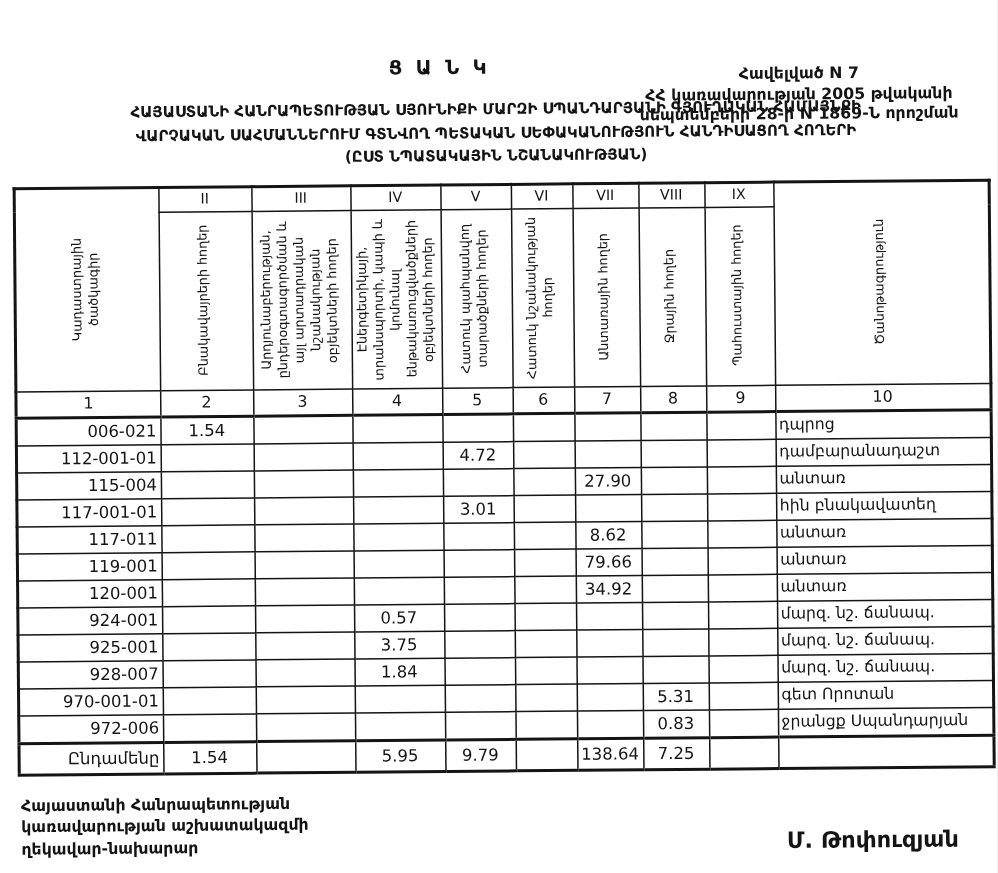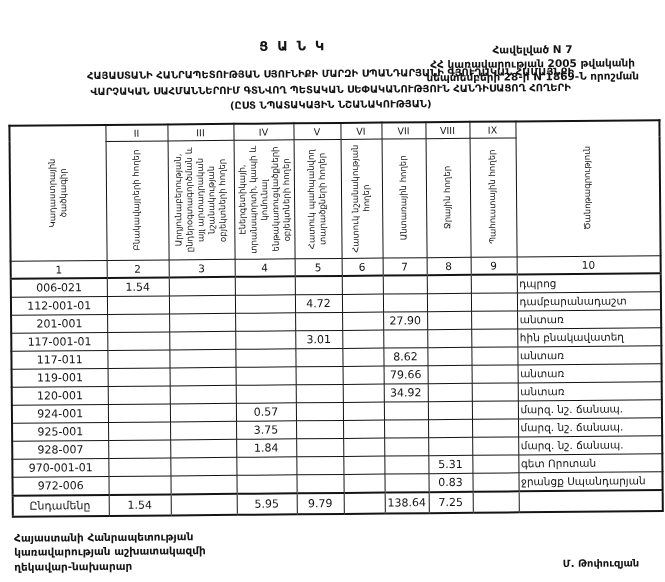--- a/index.html
+++ b/index.html
@@ -53,34 +53,34 @@
     writing-mode:vertical-rl;
     transform:rotate(180deg);
     margin:0 auto;
     font-size:8.5px;
     line-height:1.3;
     max-height:114px;
     text-align:center;
   }
   tr.num-row td{ height:16px; font-size:10.5px; text-align:center; border-bottom:2px solid #141414; }
   tbody tr td{ height:17px; font-size:11px; }
-  td.code{ text-align:center; padding-left:5px; }
+  td.code{ text-align:right; padding-left:5px; }
   td.num{ text-align:center; }
   td.remark{ text-align:left; padding-left:5px; font-size:10.5px; }
   tr.total-row td{ height:19px; border-top:2px solid #141414; border-bottom:2px solid #141414; }
-  tr.total-row td.code{ text-align:center; padding-left:0; }
+  tr.total-row td.code{ padding-left:0; }
 
   
   .footer{
     margin-top:13px;
     display:flex; justify-content:space-between; align-items:flex-end;
     padding:0 20px 0 4px;
   }
   .issuer{ font-size:10.5px; font-weight:bold; line-height:1.4; }
-  .signature{ font-size:10px; font-weight:bold; padding-bottom:1px; }
+  .signature{ font-size:15px; font-weight:bold; padding-bottom:1px; }
 </style>
 </head>
 <body>
 
 <div class="page">
   <div class="sheet">
 
     <div class="appendix">
       <div>Հավելված N 7</div>
       <div>ՀՀ կառավարության 2005 թվականի</div>
@@ -183,21 +183,21 @@
             <td class="num"></td>
             <td class="num"></td>
             <td class="num">4.72</td>
             <td class="num"></td>
             <td class="num"></td>
             <td class="num"></td>
             <td class="num"></td>
             <td class="remark">դամբարանադաշտ</td>
           </tr>
           <tr>
-            <td class="code">201-001</td>
+            <td class="code">115-004</td>
             <td class="num"></td>
             <td class="num"></td>
             <td class="num"></td>
             <td class="num"></td>
             <td class="num"></td>
             <td class="num">27.90</td>
             <td class="num"></td>
             <td class="num"></td>
             <td class="remark">անտառ</td>
           </tr>

